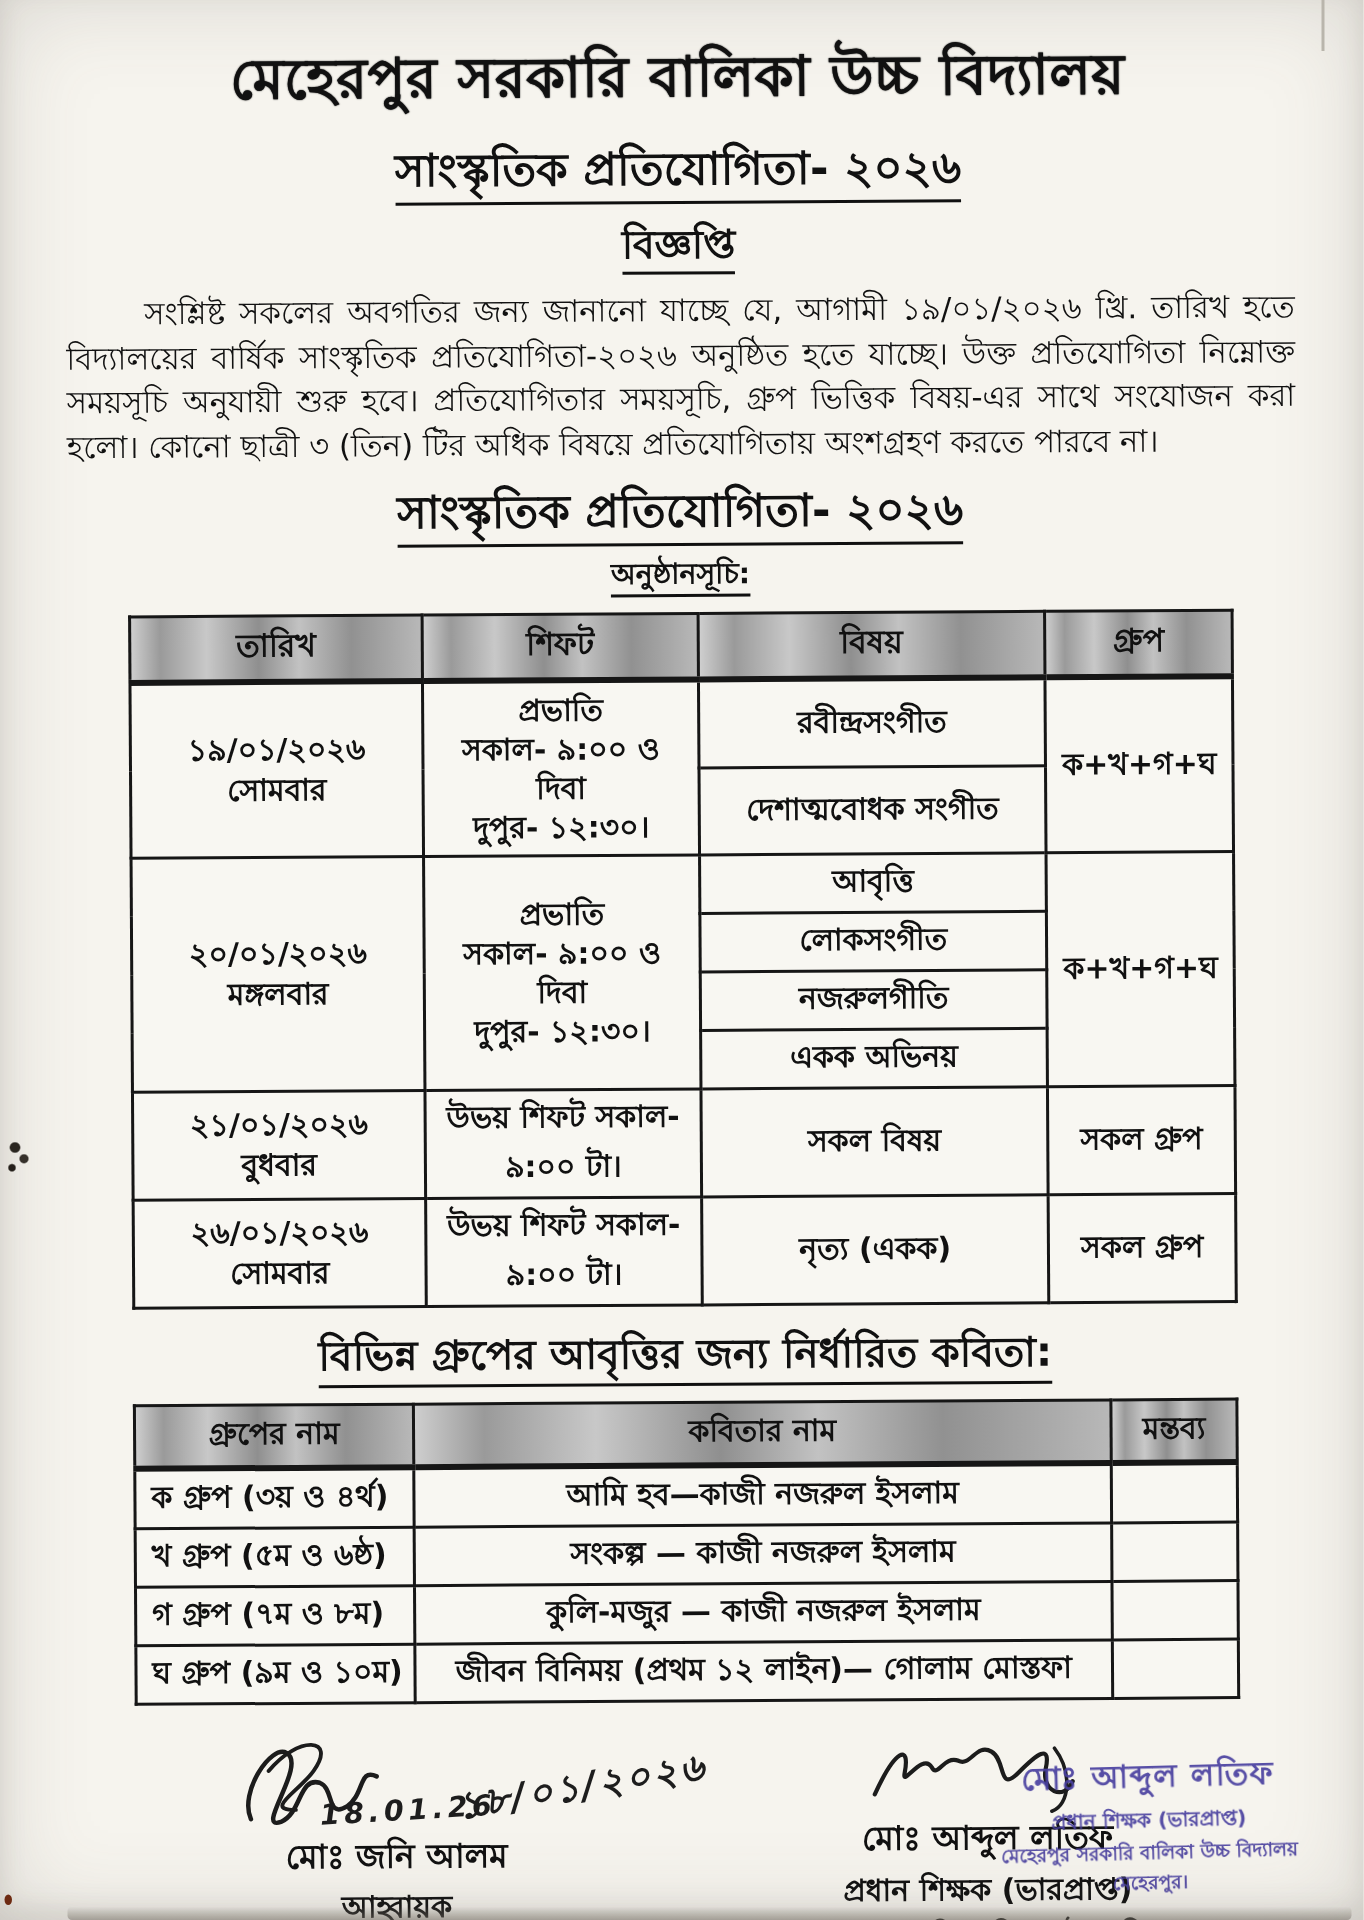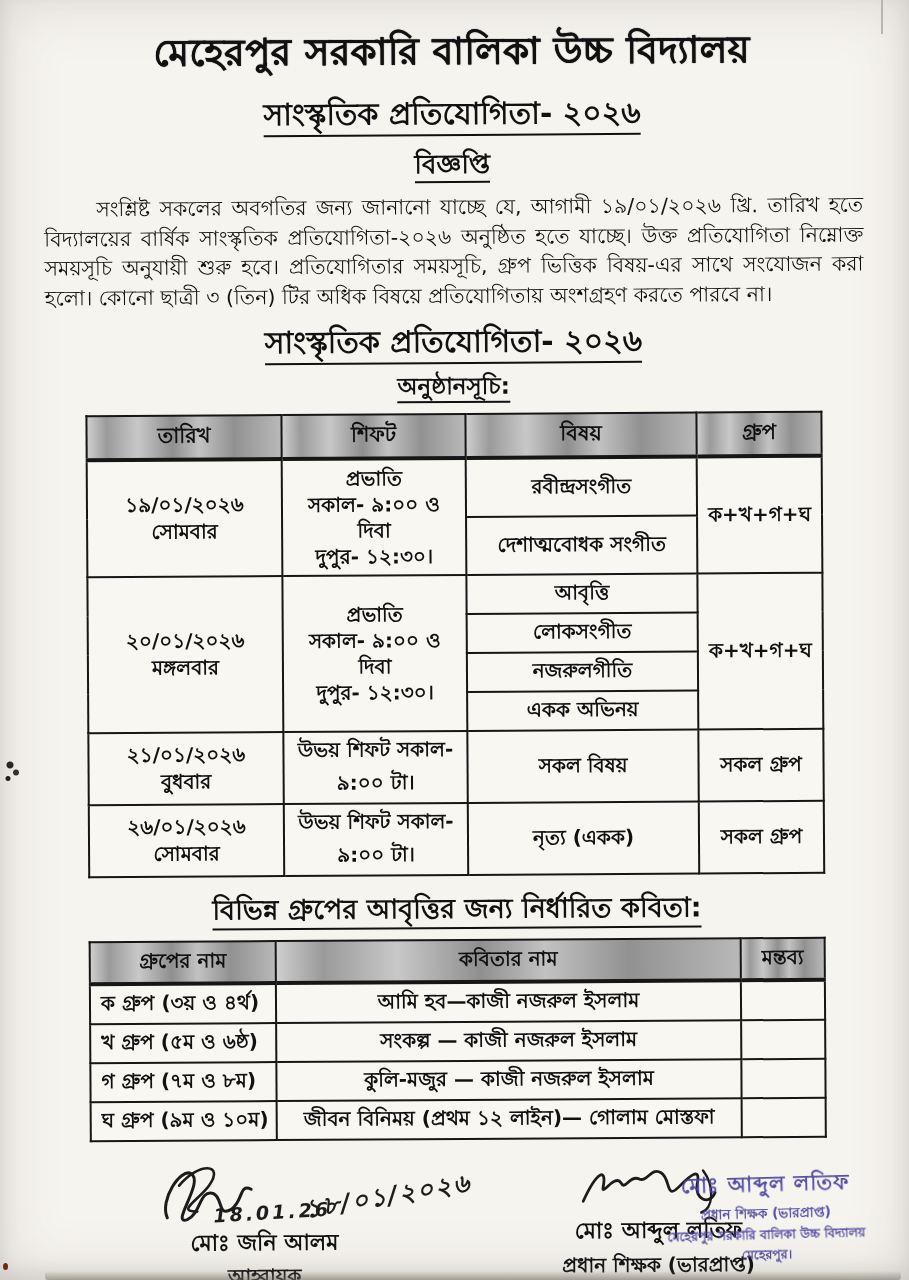--- a/index.html
+++ b/index.html
@@ -16,21 +16,21 @@
   .u{border-bottom:2.5px solid #101010;display:inline-block;padding-bottom:1px;line-height:1.25;}
   .school-title{font-size:37px;font-weight:bold;letter-spacing:.5px;margin-top:22px;
     text-shadow:0 0 1px #000;}
   .event-title{font-size:30px;font-weight:bold;margin-top:10px;}
   .notice-label{font-size:26px;font-weight:bold;margin-top:12px;}
   .body-par{
     margin:10px 44px 0 46px;font-size:20.5px;line-height:29.5px;text-align:justify;
     text-indent:52px;font-weight:500;
   }
   .section-title{font-size:30px;font-weight:bold;margin-top:12px;}
-  .schedule-label{font-size:23px;font-weight:bold;margin-top:8px;}
+  .schedule-label{font-size:19px;font-weight:bold;margin-top:8px;}
 
   table{border-collapse:collapse;margin:10px auto 0 auto;width:735px;table-layout:fixed;
     background:rgba(255,255,255,.25);}
   table, th, td{border:2px solid #161616;}
   th{
     background:linear-gradient(90deg,#cecece 0%,#9a9a9a 10%,#c8c8c8 26%,#8f8f8f 44%,#c2c2c2 58%,#919191 76%,#b8b8b8 100%);
     font-size:21px;font-weight:bold;padding:3px 2px;border-bottom-width:4px;
   }
   td{font-size:20px;font-weight:600;text-align:center;padding:2px 4px;vertical-align:middle;}
   .sched col.c1{width:195px}.sched col.c2{width:184px}.sched col.c3{width:231px}.sched col.c4{width:125px}

